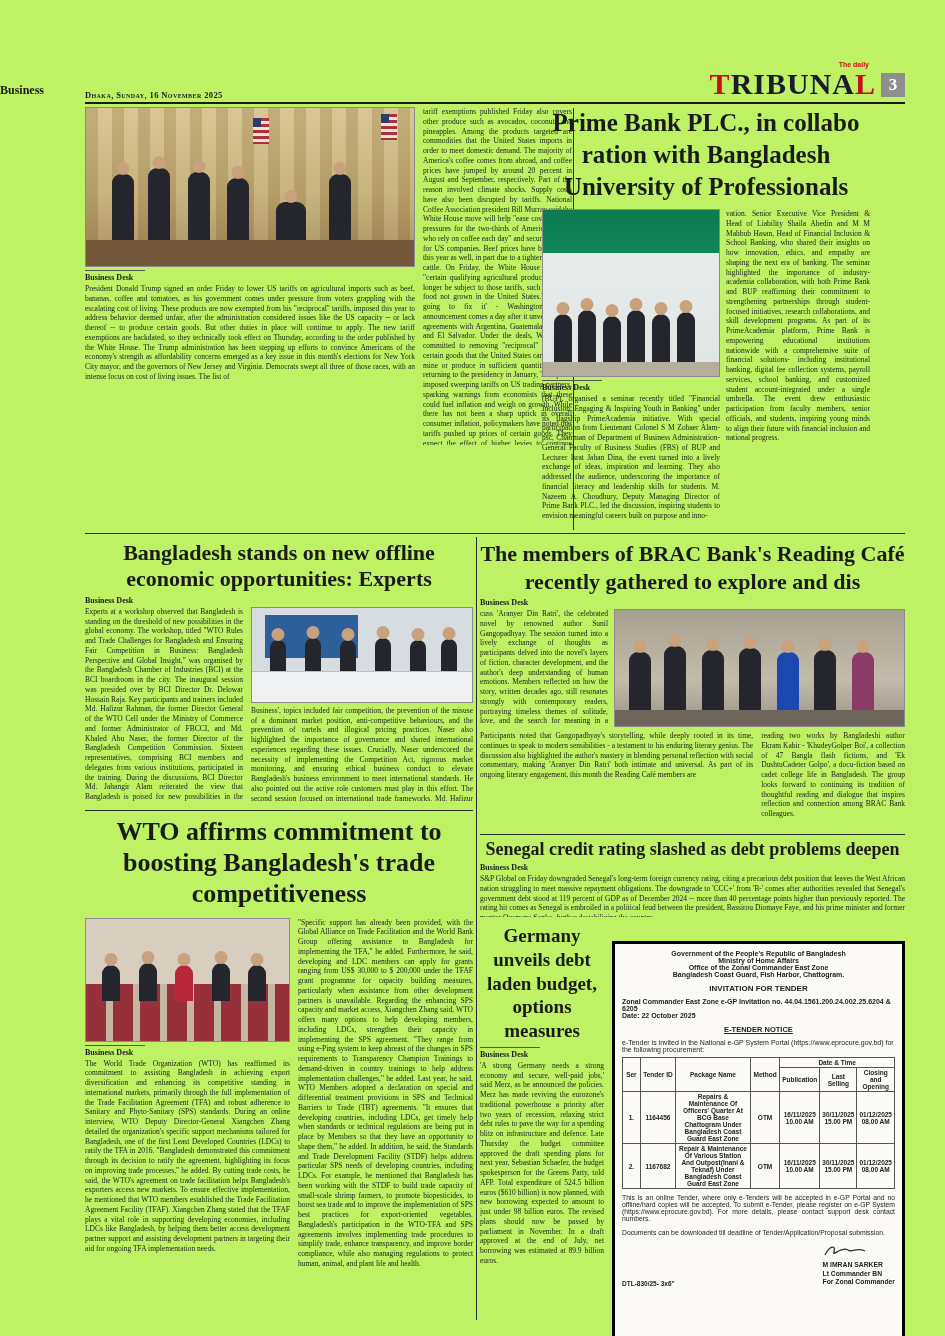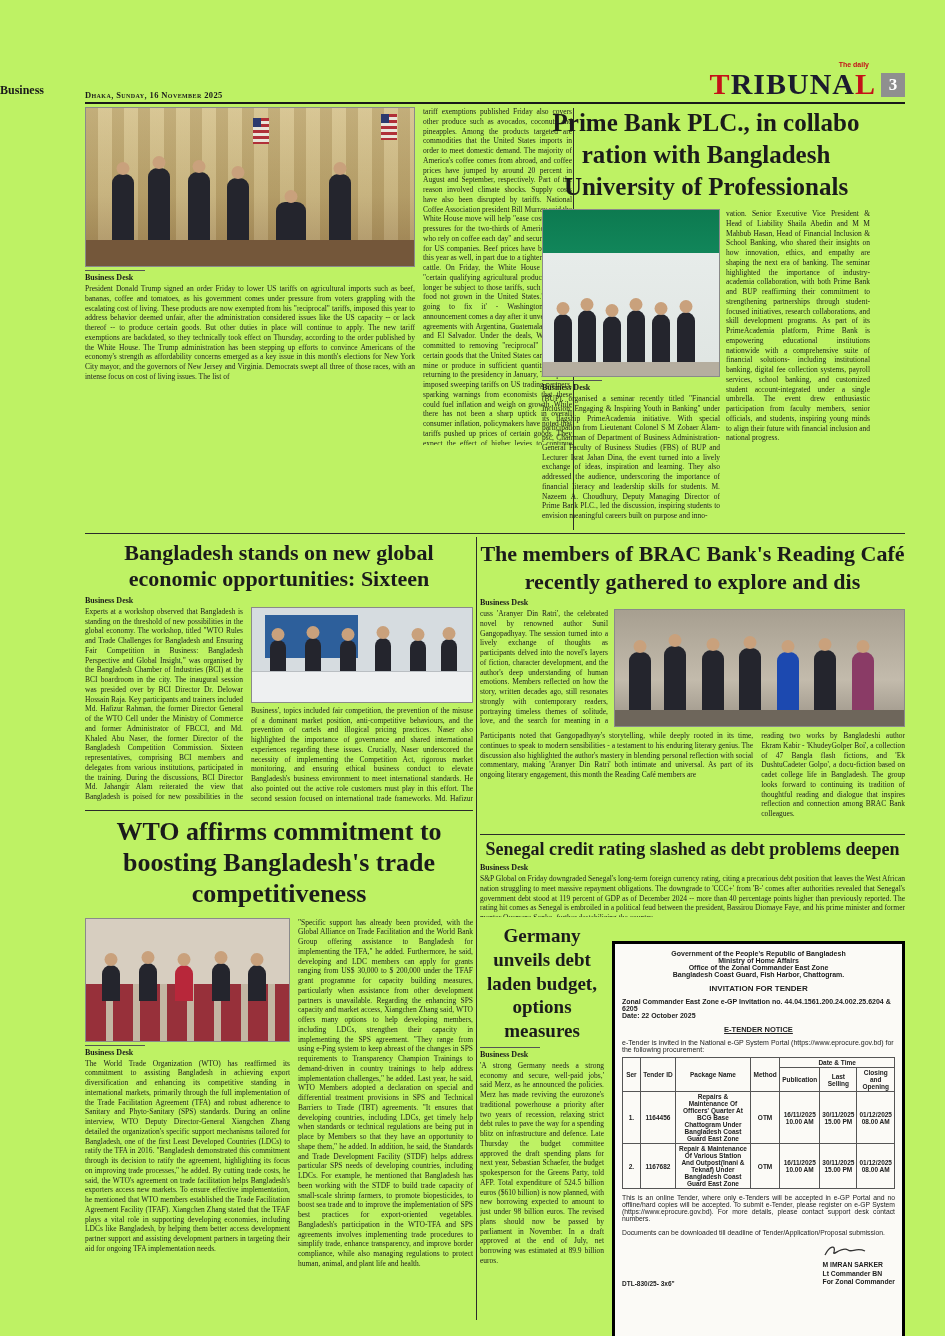--- a/index.html
+++ b/index.html
@@ -141,21 +141,21 @@
       <div style="flex:1;">
         <p class="body" style="height:332px;overflow:hidden;">vation. Senior Executive Vice President &amp; Head of Liability Shaila Abedin and M M Mahbub Hasan, Head of Financial Inclusion &amp; School Banking, who shared their insights on how innovation, ethics, and empathy are shaping the next era of banking. The seminar highlighted the importance of industry-academia collaboration, with both Prime Bank and BUP reaffirming their commitment to strengthening partnerships through student-focused initiatives, research collaborations, and skill development programs. As part of its PrimeAcademia platform, Prime Bank is empowering educational institutions nationwide with a comprehensive suite of financial solutions- including institutional banking, digital fee collection systems, payroll services, school banking, and customized student account-integrated under a single umbrella. The event drew enthusiastic participation from faculty members, senior officials, and students, inspiring young minds to align their future with financial inclusion and national progress.</p>
       </div>
     </div>
   </section>
 
   <div class="rule-h thin" style="left:85px;top:533px;width:820px;"></div>
   <div class="rule-v" style="left:476px;top:537px;height:783px;"></div>
 
   <section class="art a-bci">
-    <h1 class="hl">Bangladesh stands on new global economic opportunities: Sixteen</h1>
+    <h1 class="hl">Bangladesh stands on new offline economic opportunities: Experts</h1>
     <div class="byline noline">Business Desk</div>
     <div class="cols">
       <div style="width:158px;flex:none;">
         <p class="body" style="height:196px;overflow:hidden;">Experts at a workshop observed that Bangladesh is standing on the threshold of new possibilities in the global economy. The workshop, titled "WTO Rules and Trade Challenges for Bangladesh and Ensuring Fair Competition in Business: Bangladesh Perspective and Global Insight," was organised by the Bangladesh Chamber of Industries (BCI) at the BCI boardroom in the city. The inaugural session was presided over by BCI Director Dr. Delowar Hossain Raja. Key participants and trainers included Md. Hafizur Rahman, the former Director General of the WTO Cell under the Ministry of Commerce and former Administrator of FBCCI, and Md. Khaled Abu Naser, the former Director of the Bangladesh Competition Commission. Sixteen representatives, comprising BCI members and delegates from various institutions, participated in the training. During the discussions, BCI Director Md. Jahangir Alam reiterated the view that Bangladesh is poised for new possibilities in the global economy. He emphasized that a business environment reliant on prudence, good governance, efficiency, and fair competition will be instrumental in building a strong future Bangladesh. Dr. Delowar Hossain Raja said bin his introductory remarks that the BCI regularly organizes training programs focusing on critical laws and policies related to national industrialization, foreign trade, and business, emphasizing that this specific workshop is part of that ongoing continuity. In the first session, Md. Khaled Abu Naser detailed strategies for 'Ensuring Fair Competition in</p>
       </div>
       <div style="flex:1;">
         <div class="photo ph-bci" style="width:100%;height:96px;box-sizing:border-box;">
           <div class="screen"></div>
           <div class="pr" style="left:8%;bottom:30px;height:32px;width:16px;"></div>
           <div class="pr" style="left:24%;bottom:30px;height:34px;width:16px;"></div>

